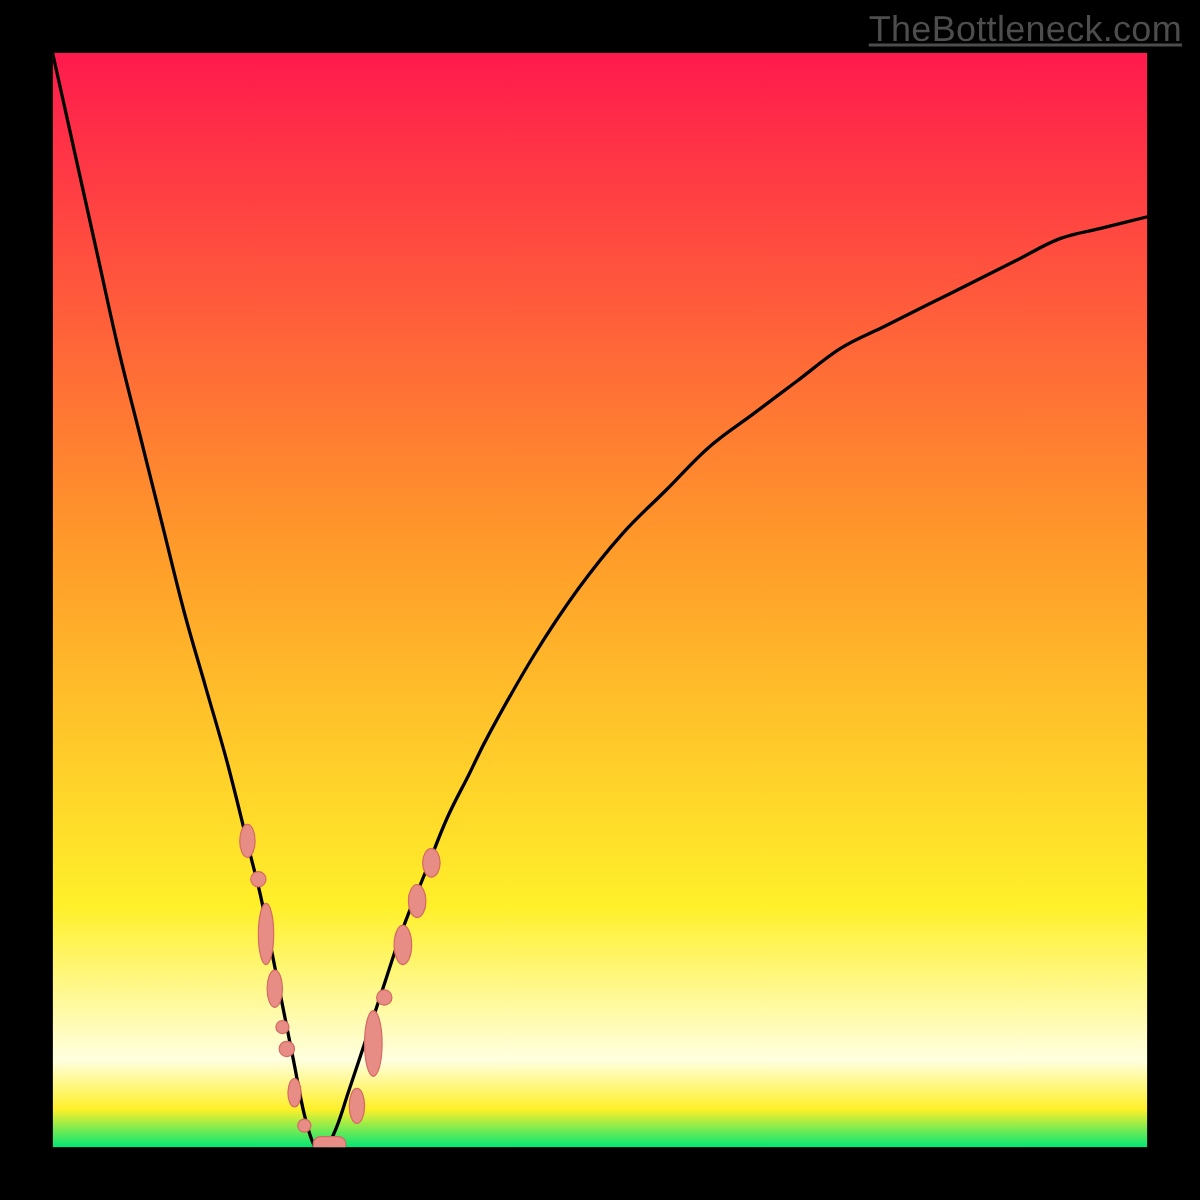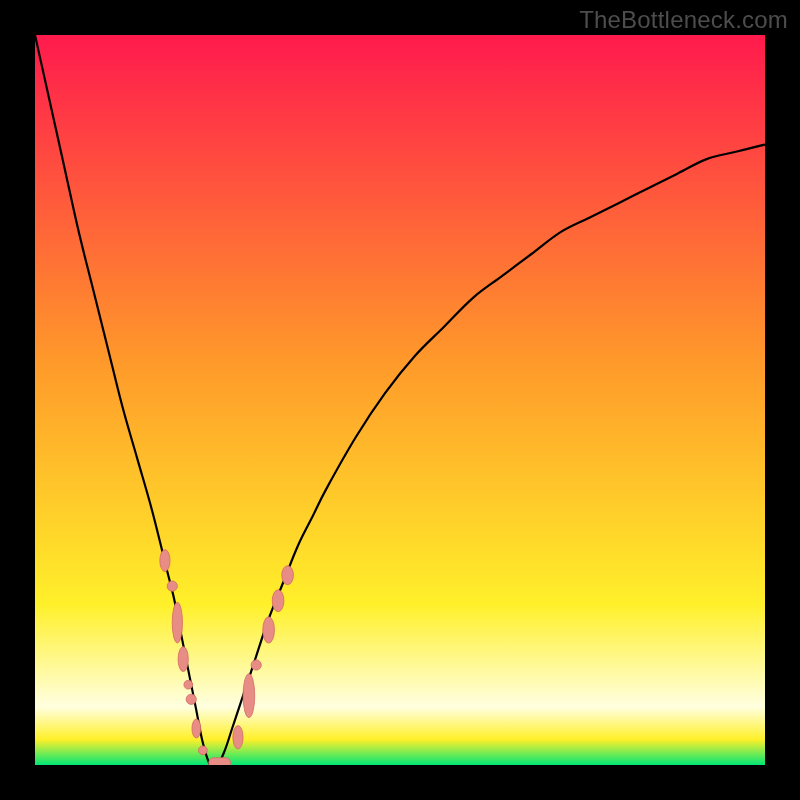--- a/index.html
+++ b/index.html
@@ -42,20 +42,21 @@
     height: 100%;
   }
   .watermark {
     position: absolute;
     top: 6px;
     right: 12px;
     color: #4d4d4d;
     font-size: 24px;
     font-weight: 500;
     letter-spacing: 0.2px;
+    text-decoration: underline;
   }
 </style>
 </head>
 <body>
 
 <div class="frame">
   <div class="plot-area">
     <svg class="gradient" viewBox="0 0 730 730" preserveAspectRatio="none">
       <defs>
         <linearGradient id="bg-grad" x1="0" y1="0" x2="0" y2="1">

